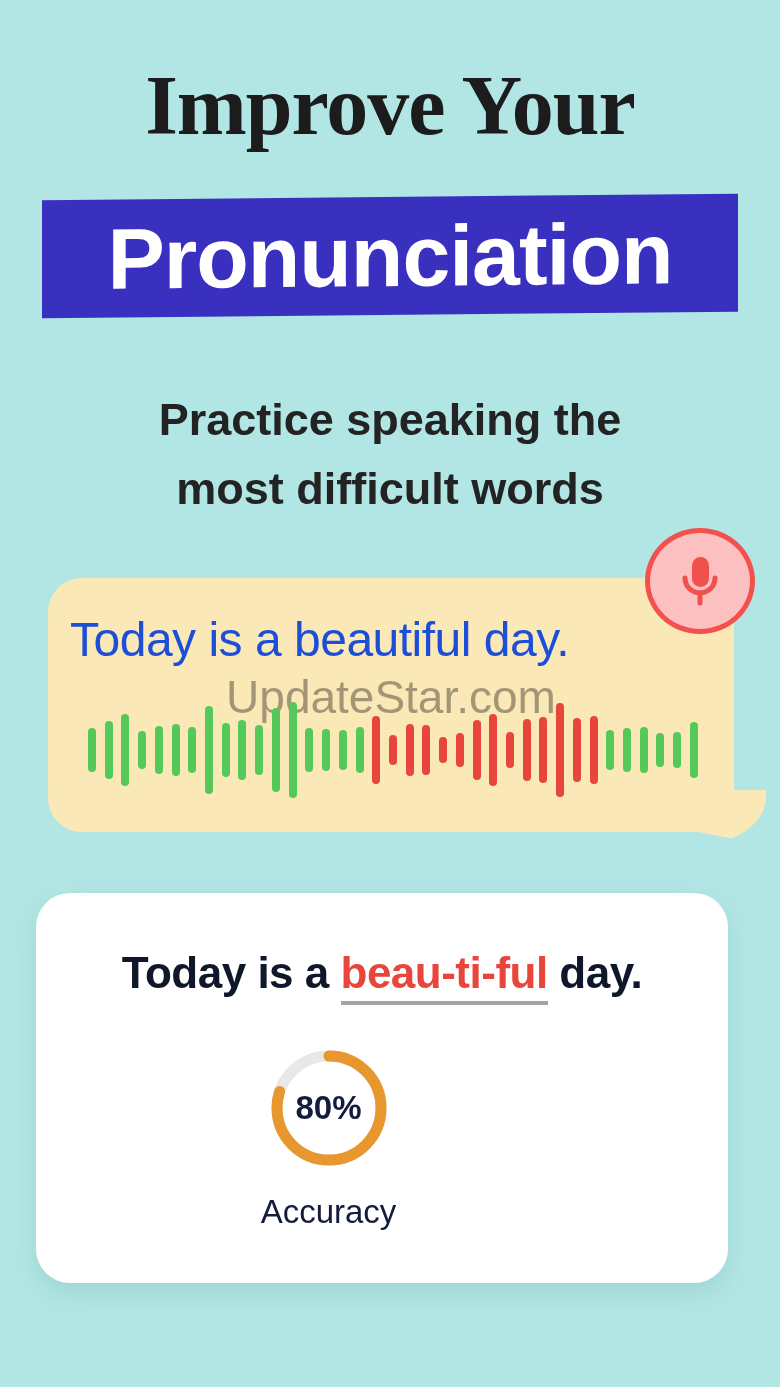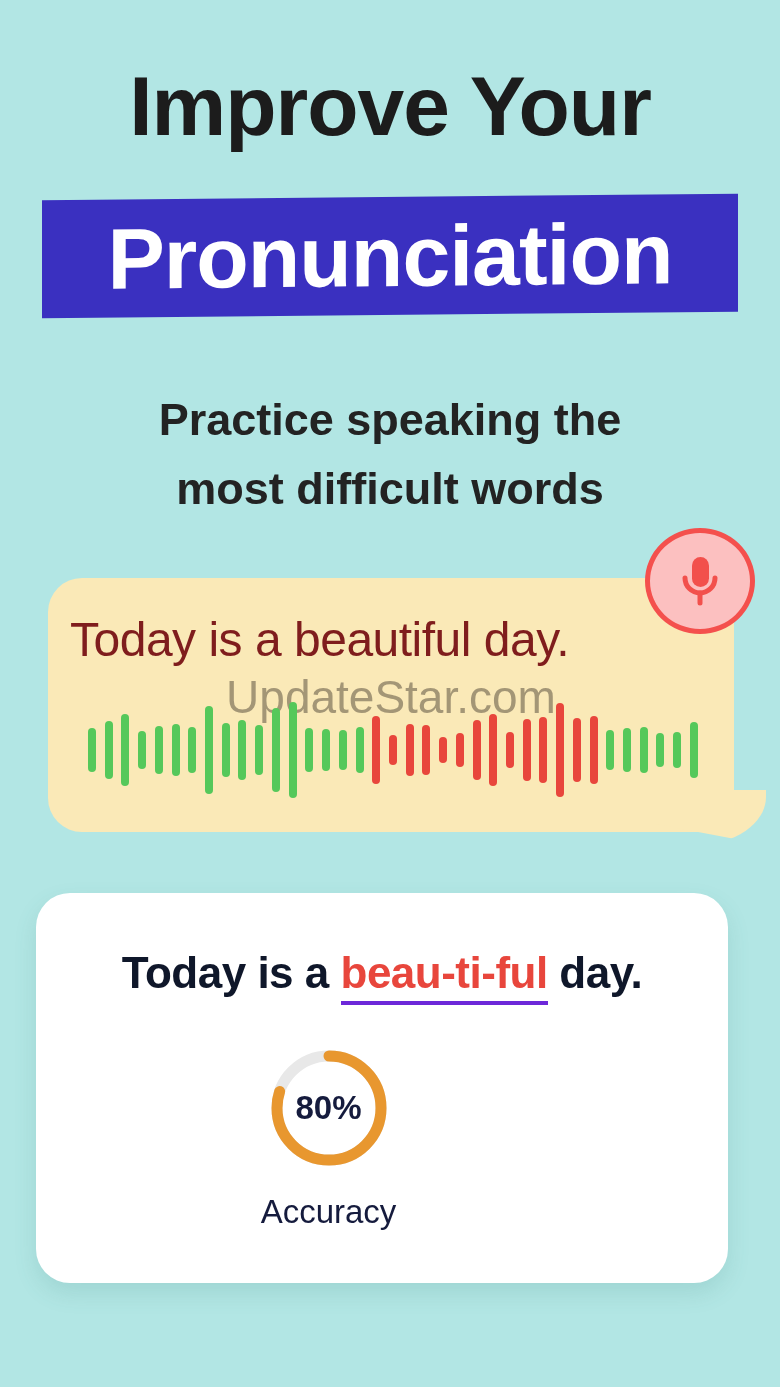--- a/index.html
+++ b/index.html
@@ -16,20 +16,21 @@
     position: relative;
   }
 
   
   .headline-block {
     position: absolute;
     left: 0;
     top: 62px;
     width: 780px;
     text-align: center;
+    font-family: Liberation Serif, serif;
   }
 
   .headline-line1 {
     font-size: 84px;
     font-weight: bold;
     color: #1c1c1c;
     letter-spacing: -1px;
     line-height: 1.05;
     display: block;
   }
@@ -103,21 +104,21 @@
     background: #fae9b7;
   }
 
   .bubble-text {
     position: absolute;
     left: 48px;
     top: 612px;
     width: 543px;
     text-align: center;
     font-size: 48px;
-    color: #7f1d1d;
+    color: #1d4ed8;
     letter-spacing: -0.5px;
   }
 
   .watermark {
     position: absolute;
     left: 48px;
     top: 670px;
     width: 686px;
     text-align: center;
     font-size: 46px;
@@ -178,21 +179,21 @@
     text-align: center;
     font-size: 44px;
     font-weight: bold;
     letter-spacing: -0.5px;
     white-space: nowrap;
   }
   .seg-ok  { color: #55c košu; }
   .seg-ok  { color: #0f172a; }
   .seg-bad {
     color: #e8463c;
-    border-bottom: 4px solid #6d28d9;
+    border-bottom: 4px solid #a3a3a3;
     padding-bottom: 4px;
   }
 
   
   .scores {
     position: absolute;
     left: 36px;
     top: 1045px;
     width: 585px;
     display: flex;

